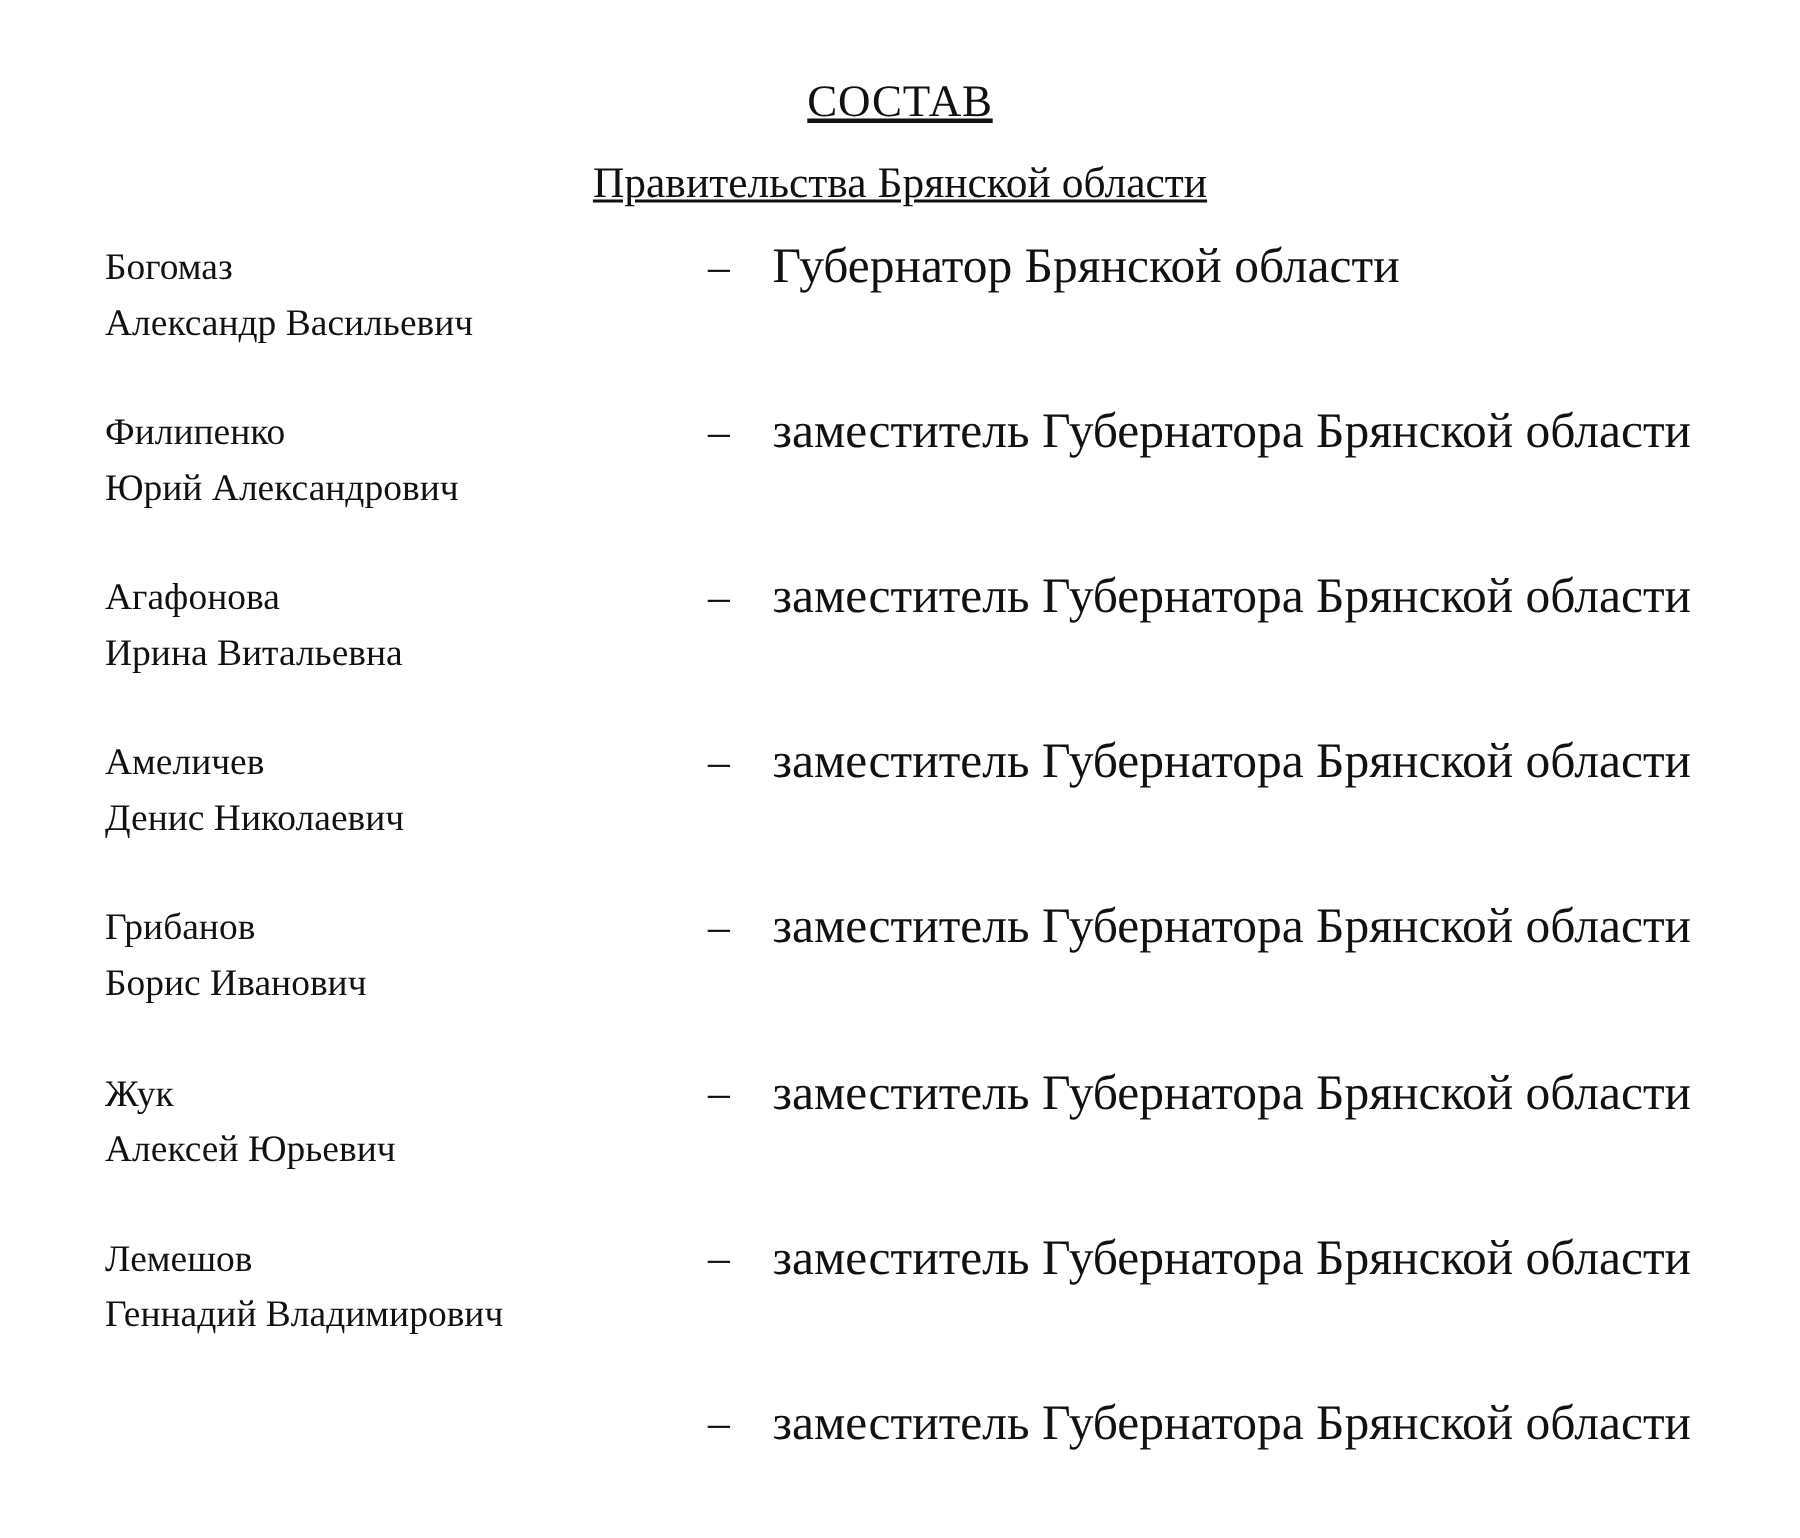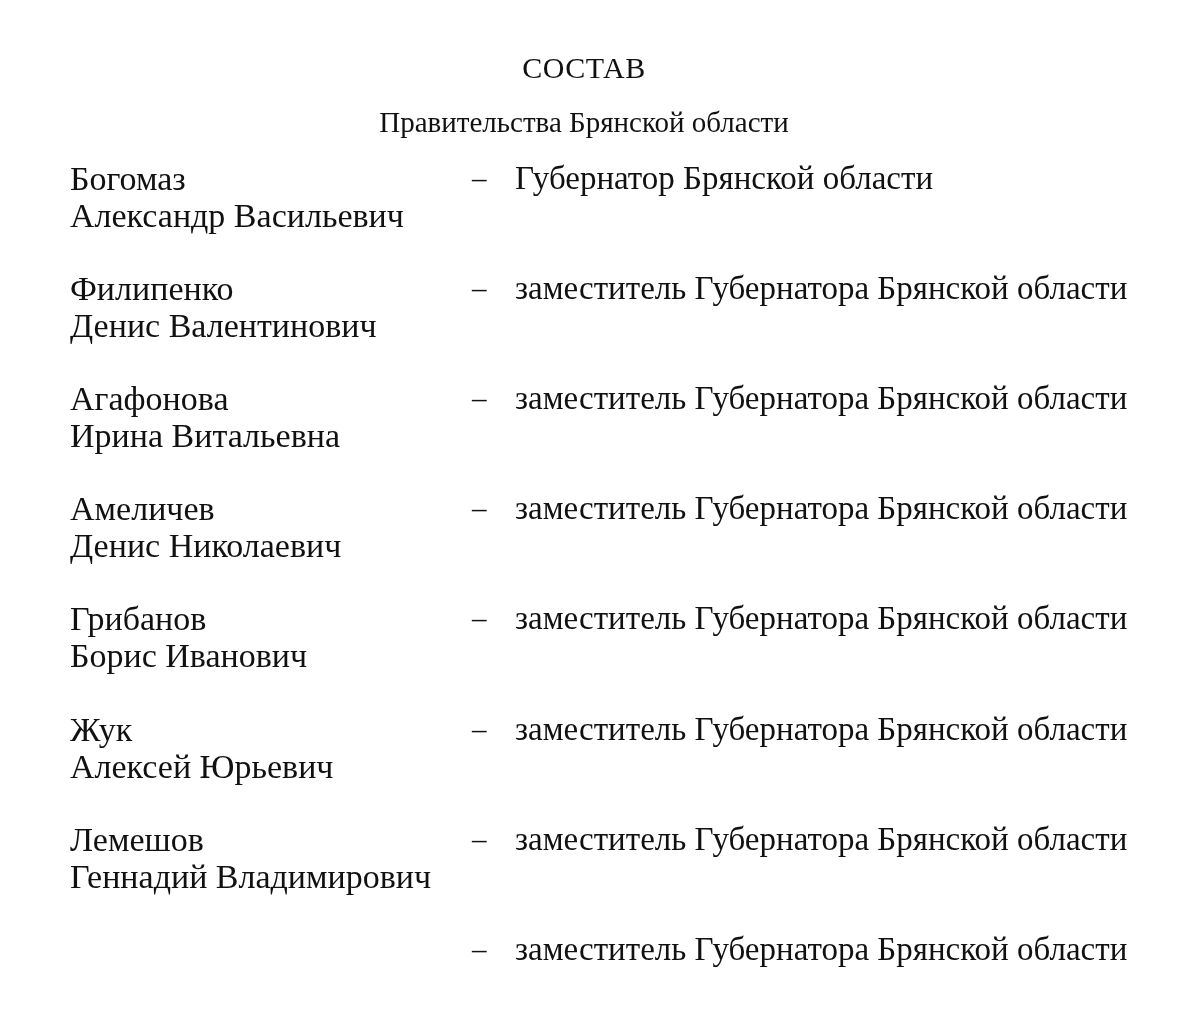--- a/index.html
+++ b/index.html
@@ -1,26 +1,26 @@
 <!DOCTYPE html>
 <html><head>
   <meta charset="utf-8">
   <style>
     html, body { margin: 0; padding: 0; background: #ffffff; }
     body {
       width: 1200px; height: 1025px; position: relative; overflow: hidden;
       font-family: "Liberation Serif", "DejaVu Serif", serif;
       color: #111111;
     }
-    .header { position: absolute; left: 0; top: 50px; width: 1168px; text-align: center; }
+    .header { position: absolute; left: 16px; top: 50px; width: 1168px; text-align: center; text-decoration: underline; }
     .header .title { font-size: 30px; line-height: 36px; letter-spacing: 0.5px; }
     .header .subtitle { font-size: 29px; line-height: 36px; margin-top: 18px; }
     .members { position: absolute; left: 0; top: 160px; width: 1200px; }
     .member { position: absolute; left: 0; width: 1200px; height: 80px; }
-    .member .name { position: absolute; left: 70px; top: 0; font-size: 34px; line-height: 37px; }
+    .member .name { position: absolute; left: 70px; top: 0; font-size: 25px; line-height: 37px; }
     .member .name div { white-space: nowrap; }
     .member .dash { position: absolute; left: 472px; top: 0; font-size: 29px; line-height: 37px; }
     .member .role { position: absolute; left: 515px; top: 0; font-size: 33px; line-height: 37px; white-space: nowrap; }
   </style>
 </head>
 <body>
 
 <div class="header">
   <div class="title">СОСТАВ</div>
   <div class="subtitle">Правительства Брянской области</div>
@@ -31,21 +31,21 @@
     <div class="name">
       <div>Богомаз</div>
       <div>Александр Васильевич</div>
     </div>
     <div class="dash">–</div>
     <div class="role">Губернатор Брянской области</div>
   </div>
   <div class="member" style="top:110px">
     <div class="name">
       <div>Филипенко</div>
-      <div>Денис Валентинович</div>
+      <div>Юрий Александрович</div>
     </div>
     <div class="dash">–</div>
     <div class="role">заместитель Губернатора Брянской области</div>
   </div>
   <div class="member" style="top:220px">
     <div class="name">
       <div>Агафонова</div>
       <div>Ирина Витальевна</div>
     </div>
     <div class="dash">–</div>

